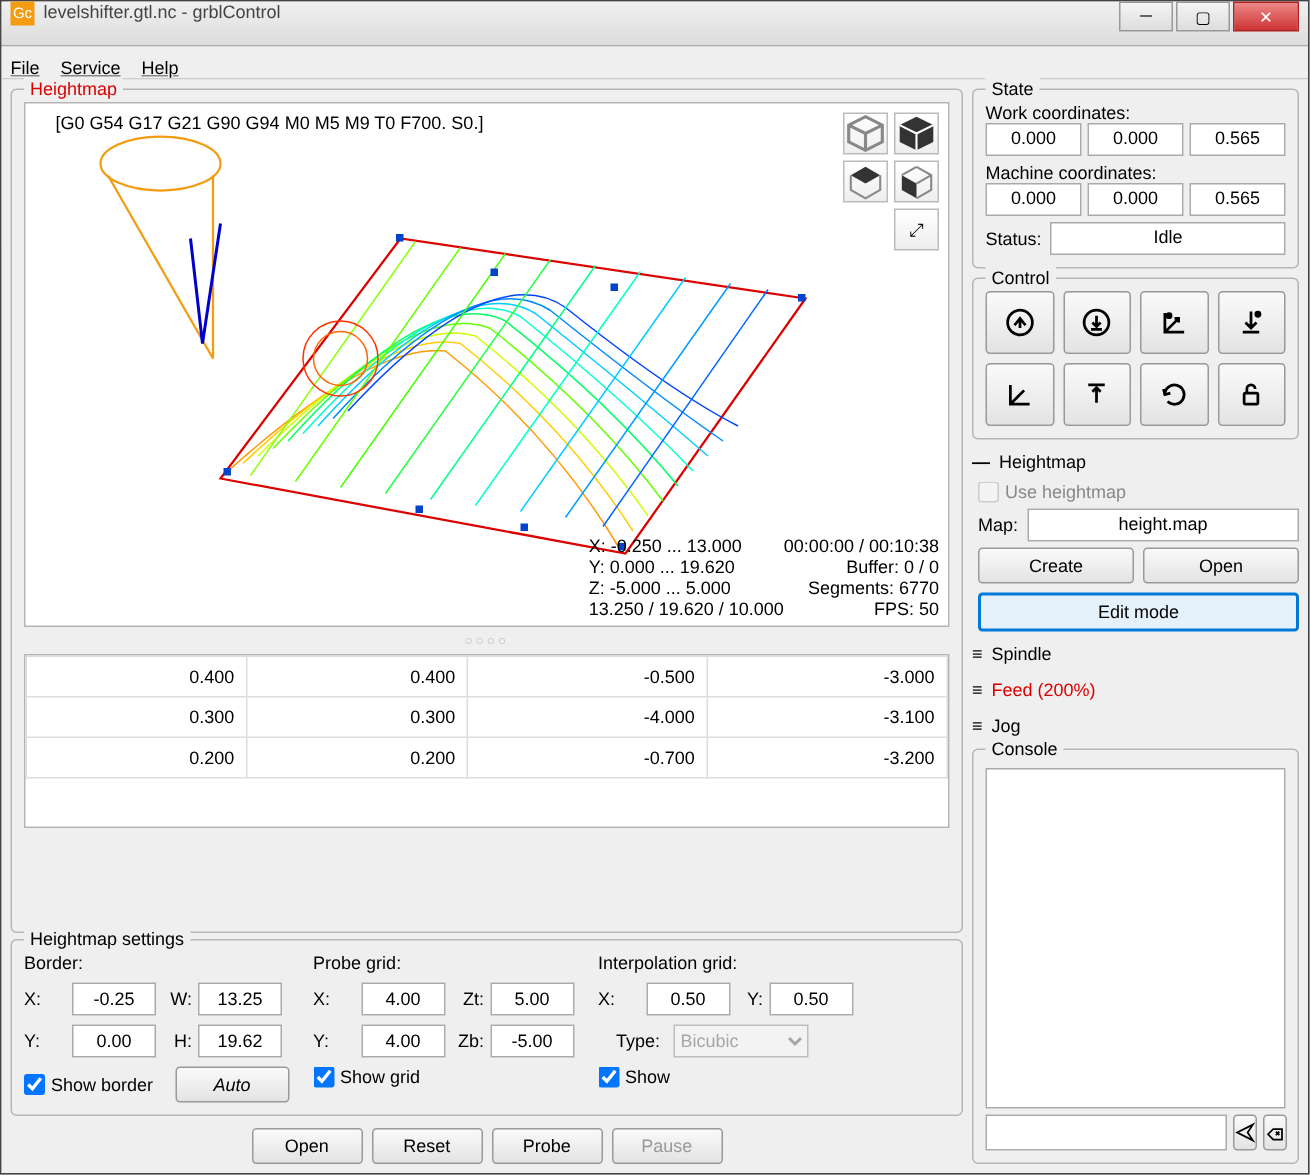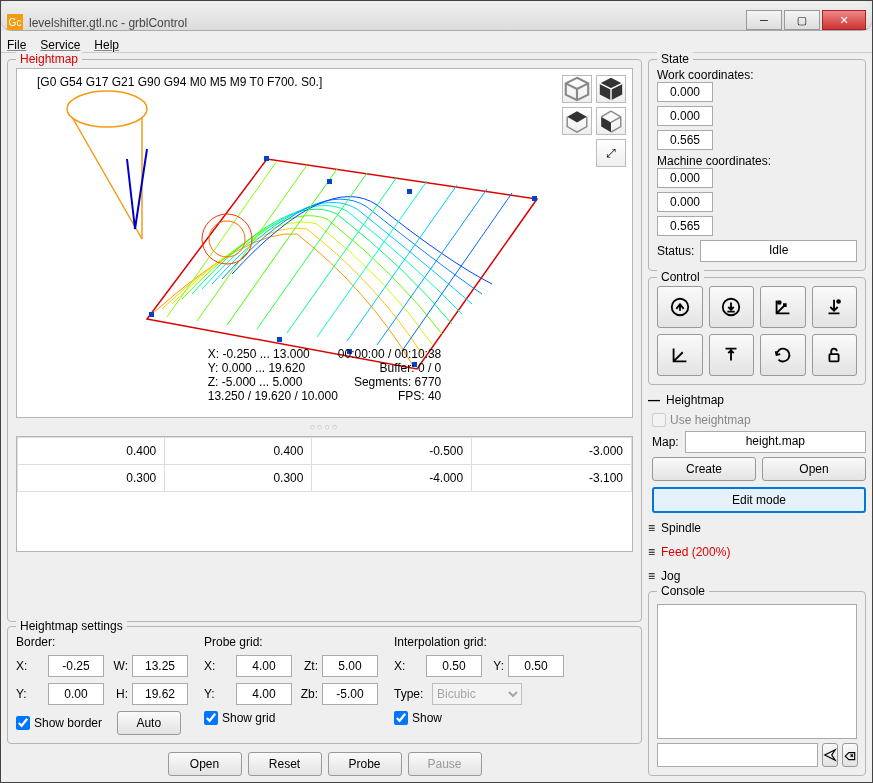--- a/index.html
+++ b/index.html
@@ -1,51 +1,51 @@
 <!DOCTYPE html>
 <html><head>
 <meta charset="utf-8">
 <style>
 * { box-sizing: border-box; margin: 0; padding: 0; font-family: "Segoe UI", Tahoma, sans-serif; font-size: 12px; }
 body { background: #5a5a5a; width: 873px; height: 783px; overflow: hidden; }
 .window { width: 873px; height: 783px; background: linear-gradient(#e8e8e8,#d8d8d8); border: 1px solid #444; display: flex; flex-direction: column; }
-.titlebar { height: 30px; background: linear-gradient(#f0f0f0,#dcdcdc); display: flex; align-items: flex-end; padding: 0 6px; border-bottom: 1px solid #aaa; border-radius: 10px; }
+.titlebar { height: 30px; background: linear-gradient(#f0f0f0,#dcdcdc); display: flex; align-items: flex-start; padding: 0 6px; border-bottom: 1px solid #aaa; }
 .titlebar .app-icon { width: 16px; height: 16px; background: #f39c12; margin-right: 6px; color: #fff; font-size: 10px; display: flex; align-items: center; justify-content: center; }
 .titlebar .title { flex: 1; color: #444; }
 .win-btns { display: flex; }
 .win-btn { width: 36px; height: 20px; background: linear-gradient(#f5f5f5,#ddd); border: 1px solid #999; margin-left: 2px; display: flex; align-items: center; justify-content: center; font-size: 11px; }
 .win-btn.close { background: linear-gradient(#e88,#c33); color: #fff; border-color: #a22; width: 44px; }
 .menubar { height: 22px; display: flex; align-items: flex-end; padding: 0 6px; gap: 14px; border-bottom: 1px solid #ccc; background: #efefef; }
 .menubar span { text-decoration: underline; text-decoration-color: #888; cursor: default; }
 .content { flex: 1; display: flex; padding: 6px; gap: 6px; background: #efefef; }
 .left { flex: 1; display: flex; flex-direction: column; gap: 4px; }
 .right { width: 218px; display: flex; flex-direction: column; gap: 6px; }
 .group { border: 1px solid #b5b5b5; border-radius: 4px; padding: 8px; background: #efefef; position: relative; }
 .group-title { position: absolute; top: -8px; left: 8px; background: #efefef; padding: 0 4px; font-size: 12px; }
 .red { color: #d00; }
 .viewport { height: 350px; background: #fff; border: 1px solid #b5b5b5; position: relative; overflow: hidden; }
 .vp-overlay { position: absolute; top: 6px; left: 20px; right: 6px; }
-.vp-bottom { position: absolute; bottom: 14px; left: 6px; right: 6px; display: flex; justify-content: center; }
+.vp-bottom { position: absolute; bottom: 4px; left: 6px; right: 6px; display: flex; justify-content: flex-end; }
 .vp-btns { position: absolute; top: 6px; right: 6px; display: grid; grid-template-columns: 30px 30px; gap: 4px; }
 .vp-btn { width: 30px; height: 28px; border: 1px solid #bbb; background: linear-gradient(#fff,#eee); display: flex; align-items: center; justify-content: center; }
 .vp-svg { position: absolute; top: 20px; left: 30px; width: 540px; height: 320px; }
 .dots { text-align: center; color: #bbb; letter-spacing: 2px; height: 10px; font-size: 9px; }
 .table-wrap { border: 1px solid #b5b5b5; background: #fff; height: 116px; overflow-y: scroll; }
 table { width: 100%; border-collapse: collapse; }
 td { border: 1px solid #ddd; padding: 4px 8px; text-align: right; height: 27px; }
 .settings { display: flex; gap: 16px; }
 .settings-col { display: flex; flex-direction: column; gap: 6px; }
 .settings-row { display: flex; align-items: center; gap: 4px; }
 .settings-row label { width: 28px; }
 input[type=text], .field { width: 56px; height: 22px; border: 1px solid #aaa; background: #fff; text-align: center; padding: 2px; }
 input[type=checkbox] { width: 14px; height: 14px; }
 .btn { height: 24px; padding: 0 10px; border: 1px solid #999; background: linear-gradient(#fafafa,#e3e3e3); border-radius: 3px; cursor: default; display: inline-flex; align-items: center; justify-content: center; }
 .btn.disabled { color: #999; }
 .bottom-btns { display: flex; justify-content: center; gap: 6px; padding-top: 4px; }
-.state-row { display: flex; gap: 4px; margin-bottom: 4px; flex-direction: column; }
+.state-row { display: flex; gap: 4px; margin-bottom: 4px; }
 .state-row .field { flex: 1; text-align: center; }
 .status-row { display: flex; align-items: center; gap: 6px; }
 .status-field { flex: 1; height: 22px; border: 1px solid #aaa; background: #fff; text-align: center; padding: 2px; }
 .ctrl-grid { display: grid; grid-template-columns: repeat(4, 1fr); gap: 6px; }
 .ctrl-btn { height: 42px; border: 1px solid #999; background: linear-gradient(#fafafa,#e3e3e3); border-radius: 3px; display: flex; align-items: center; justify-content: center; font-size: 18px; }
 .ctrl-btn svg { width: 22px; height: 22px; }
 .collapse-hdr { display: flex; align-items: center; gap: 6px; padding: 2px 0; }
 .collapse-hdr .dash { font-weight: bold; }
 .hm-row { display: flex; align-items: center; gap: 6px; margin: 4px 0; }
 .hm-row .field { flex: 1; }
@@ -158,21 +158,21 @@
             <div>
               <div>X: -0.250 ... 13.000</div>
               <div>Y: 0.000 ... 19.620</div>
               <div>Z: -5.000 ... 5.000</div>
               <div>13.250 / 19.620 / 10.000</div>
             </div>
             <div style="text-align:right;">
               <div>00:00:00 / 00:10:38</div>
               <div>Buffer: 0 / 0</div>
               <div>Segments: 6770</div>
-              <div>FPS: 40</div>
+              <div>FPS: 50</div>
             </div>
           </div>
         </div>
 
         <div class="dots">○○○○</div>
 
         <div class="table-wrap">
           <table>
               <tbody id="hm-table">
                 <tr>
@@ -180,20 +180,26 @@
                   <td>0.400</td>
                   <td>-0.500</td>
                   <td>-3.000</td>
                 </tr>
                 <tr>
                   <td>0.300</td>
                   <td>0.300</td>
                   <td>-4.000</td>
                   <td>-3.100</td>
                 </tr>
+                <tr>
+                  <td>0.200</td>
+                  <td>0.200</td>
+                  <td>-0.700</td>
+                  <td>-3.200</td>
+                </tr>
               </tbody>
             </table>
         </div>
       </div>
 
       <div class="group">
         <div class="group-title">Heightmap settings</div>
         <div class="settings">
           <div class="settings-col">
             <div>Border:</div>
@@ -202,21 +208,21 @@
                 <input type="text" value="-0.25" style="">
                 <label style="width:20px;text-align:right;">W:</label>
                 <input type="text" value="13.25" style="">
               </div>
             <div class="settings-row">
                 <label>Y:</label>
                 <input type="text" value="0.00" style="">
                 <label style="width:20px;text-align:right;">H:</label>
                 <input type="text" value="19.62" style="">
               </div>
-            <div class="settings-row checkbox-row"><input type="checkbox" checked="" style=""><span>Show border</span>&nbsp;&nbsp;<button class="btn" style="width:64px;">Auto</button></div>
+            <div class="settings-row checkbox-row"><input type="checkbox" checked="" style=""><span>Show border</span>&nbsp;&nbsp;<button class="btn" style="width:76px;font-style:italic;">Auto</button></div>
           </div>
           <div class="settings-col">
             <div>Probe grid:</div>
             <div class="settings-row">
                 <label>X:</label>
                 <input type="text" value="4.00" style="">
                 <label style="width:22px;text-align:right;">Zt:</label>
                 <input type="text" value="5.00" style="">
               </div>
             <div class="settings-row">
@@ -232,21 +238,21 @@
           </div>
           <div class="settings-col">
             <div>Interpolation grid:</div>
             <div class="settings-row">
                 <label>X:</label>
                 <input type="text" value="0.50" style="">
                 <label style="width:18px;text-align:right;">Y:</label>
                 <input type="text" value="0.50" style="">
               </div>
             <div class="settings-row">
-                <label style="width:34px;">Type:</label>
+                <label style="width:34px;margin-left:12px;">Type:</label>
                 <select disabled=""><option>Bicubic</option></select>
               </div>
             <div class="settings-row checkbox-row">
                 <input type="checkbox" checked="" style="">
                 <span>Show</span>
               </div>
           </div>
         </div>
       </div>
 

